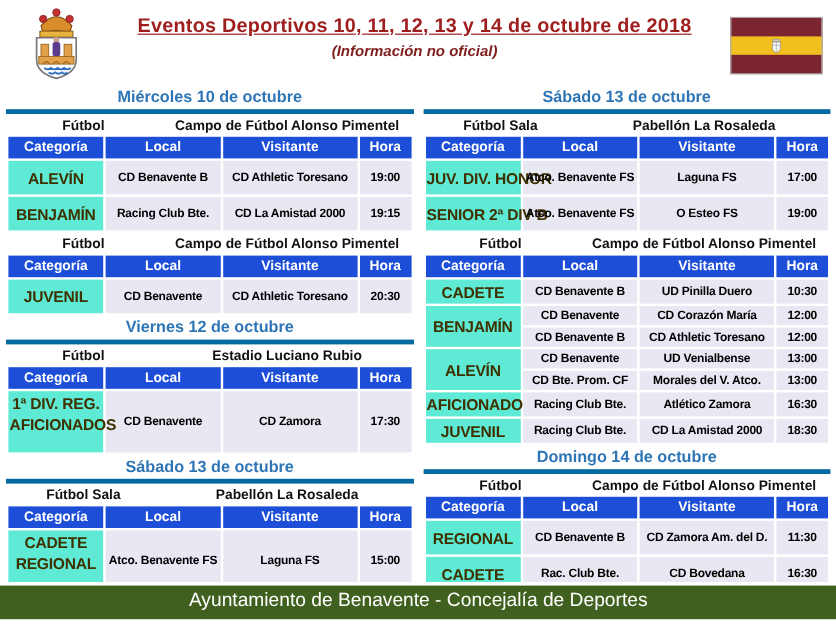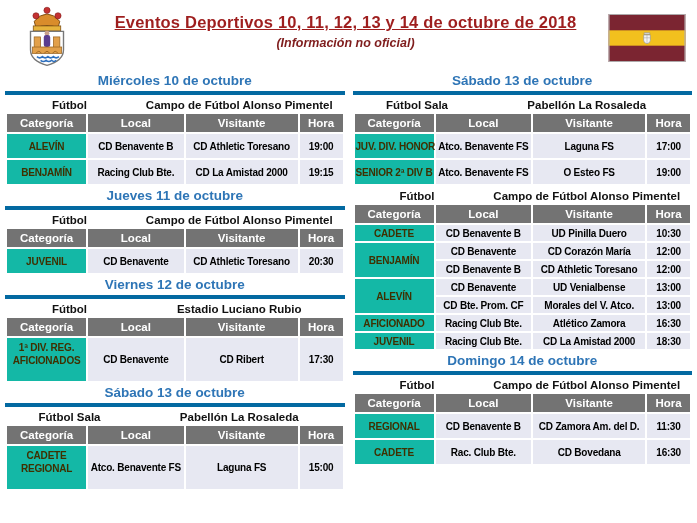--- a/index.html
+++ b/index.html
@@ -19,24 +19,24 @@
   .cols { flex:1 1 auto; display:flex; gap:8px; padding:1px 5px 0 5px; overflow:hidden; }
   .col { flex:1; min-width:0; }
 
   .day { text-align:center; font-weight:bold; font-size:13.5px; color:#2E75B6;
          border-bottom:4px solid #0369a1; padding-bottom:3px; margin:2px 0 1px 0; }
   .subhead { display:flex; font-weight:bold; font-size:11.5px; color:#111; margin:4px 0 1px 0; }
   .subhead .sport { flex:0 0 38%; text-align:center; }
   .subhead .venue { flex:1 1 auto; text-align:center; }
 
   table.sched { width:100%; border-collapse:separate; border-spacing:2px; table-layout:fixed; margin-bottom:1px; }
-  .sched th { background:#737373; color:#fff; font-size:11.5px; font-weight:bold; padding:3px 6px; }
+  .sched th { background:#1d4ed8; color:#fff; font-size:11.5px; font-weight:bold; padding:3px 6px; }
   .sched td { background:#E7E8F2; color:#000; font-size:10px; font-weight:bold; text-align:center;
               padding:6.5px 1px; white-space:nowrap; letter-spacing:-0.2px; }
-  .sched td.cat { background:#14b8a6; color:#3F3000; font-size:10px; }
+  .sched td.cat { background:#5eead4; color:#3F3000; font-size:13px; }
   .sched td.wrap { white-space:normal; padding-top:3px; padding-bottom:14px; line-height:1.3; }
   table.tight td { padding-top:2.5px; padding-bottom:2.5px; }
 
   
   .footer { flex:0 0 auto; background:#40601F; color:#fff; text-align:center;
             font-size:16px; padding:4px 0 6px 0; margin:3px 0 7px 0; }
 </style>
 </head>
 <body>
 
@@ -112,21 +112,20 @@
           </tr>
           <tr>
             <td class="cat">BENJAMÍN</td>
             <td>Racing Club Bte.</td>
             <td>CD La Amistad 2000</td>
             <td>19:15</td>
           </tr>
         </tbody>
       </table>
 
-      <div class="day">Jueves 11 de octubre</div>
       <div class="subhead">
         <span class="sport">Fútbol</span>
         <span class="venue">Campo de Fútbol Alonso Pimentel</span>
       </div>
       <table class="sched">
         <colgroup>
             <col style="width:24%">
             <col style="width:29%">
             <col style="width:34%">
             <col style="width:13%">
@@ -166,21 +165,21 @@
           <th>Categoría</th>
           <th>Local</th>
           <th>Visitante</th>
           <th>Hora</th>
         </tr>
           </thead>
         <tbody>
           <tr>
             <td class="cat wrap">1ª DIV. REG. AFICIONADOS</td>
             <td>CD Benavente</td>
-            <td>CD Ribert</td>
+            <td>CD Zamora</td>
             <td>17:30</td>
           </tr>
         </tbody>
       </table>
 
       <div class="day">Sábado 13 de octubre</div>
       <div class="subhead">
         <span class="sport">Fútbol Sala</span>
         <span class="venue">Pabellón La Rosaleda</span>
       </div>
@@ -342,13 +341,16 @@
             <td class="cat">CADETE</td>
             <td>Rac. Club Bte.</td>
             <td>CD Bovedana</td>
             <td>16:30</td>
           </tr>
         </tbody>
       </table>
     </div>
   </div>
 
+  <div class="footer">
+    <span>Ayuntamiento de Benavente - Concejalía de Deportes</span>
+  </div>
 </div>
 
 </body></html>

